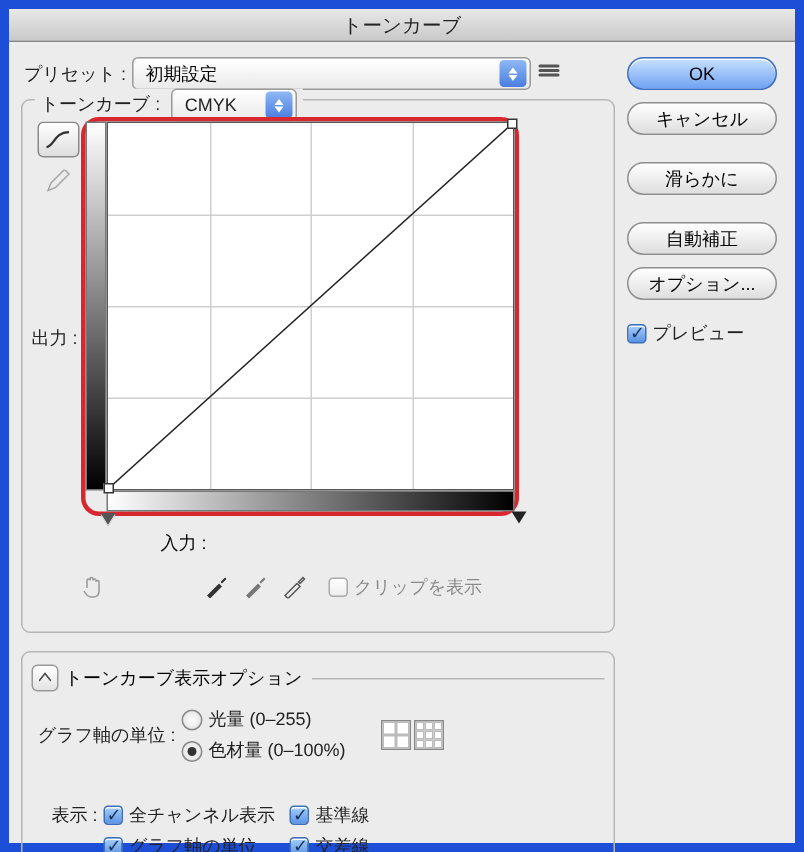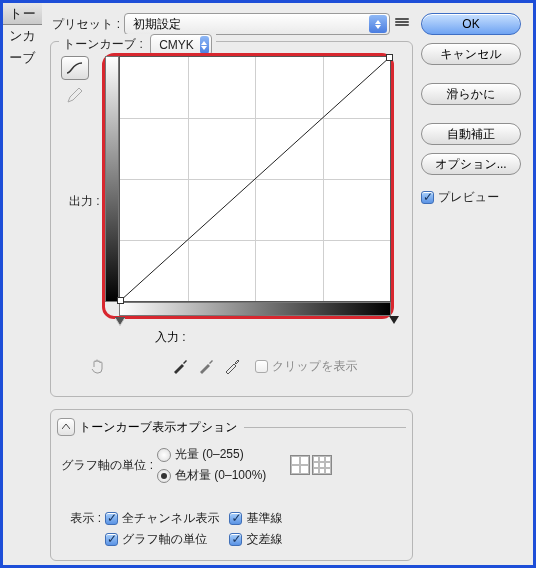--- a/index.html
+++ b/index.html
@@ -1,17 +1,17 @@
 <!DOCTYPE html>
 <html><head>
 <meta charset="utf-8">
 <style>
 * { box-sizing: border-box; margin: 0; padding: 0; font-family: "Hiragino Kaku Gothic Pro", "Lucida Grande", sans-serif; font-size: 12px; }
 body { background: #fff; width: 536px; height: 568px; }
-.window { width: 536px; height: 568px; border: 3px solid #1d4ed8; background: #ececec; display: flex; flex-direction: row; }
+.window { width: 536px; height: 568px; border: 6px solid #1d4ed8; background: #ececec; display: flex; flex-direction: column; }
 .titlebar { height: 22px; background: linear-gradient(#e8e8e8, #c9c9c9); border-bottom: 1px solid #888; text-align: center; line-height: 22px; font-size: 13px; color: #222; }
 .body { flex: 1; display: flex; padding: 10px 8px; }
 .left { flex: 1; }
 .right { width: 112px; padding-left: 8px; }
 
 .row { display: flex; align-items: center; margin-bottom: 6px; }
 .label { text-align: right; padding-right: 4px; color: #222; }
 
 .select { display: inline-flex; align-items: center; background: linear-gradient(#fff,#eaeaea); border: 1px solid #9a9a9a; border-radius: 4px; height: 22px; padding: 0 2px 0 8px; box-shadow: 0 1px 0 #fff inset; }
 .select-text { flex: 1; }
@@ -20,21 +20,21 @@
 .tri.up { border-bottom:4px solid #fff; margin-bottom:1px; }
 .tri.dn { border-top:4px solid #fff; }
 
 .mini-icon { width:18px; height:14px; margin-left:5px; display:inline-block; }
 .mini-icon span{ display:block; width:14px; height:2px; background:#555; margin:1px 0; border-radius:1px; }
 
 .fieldset { border: 1px solid #b6b6b6; border-radius: 6px; padding: 6px 6px 10px 6px; position: relative; margin-top: 4px; }
 .fieldset-label { position: absolute; top: -8px; left: 8px; background: #ececec; padding: 0 4px; color: #222; }
 .fieldset-label .sel { display:inline-flex; vertical-align:middle; margin-left:4px; }
 
-.curve-area { display:flex; margin-top: 8px; gap: 12px; }
+.curve-area { display:flex; margin-top: 8px; }
 .tools { width: 36px; display:flex; flex-direction:column; align-items:center; }
 .tool-btn { width: 28px; height: 24px; background: linear-gradient(#fff,#dedede); border:1px solid #8a8a8a; border-radius:4px; display:flex; align-items:center; justify-content:center; margin-bottom:4px; box-shadow: 0 1px 0 #fff inset; }
 .pencil { width: 28px; height:24px; display:flex; align-items:center; justify-content:center; opacity:.5; }
 
 .curve-wrap { position:relative; }
 .curve-red { position:absolute; top:-3px; left:-3px; right:-3px; bottom:-3px; border:3px solid #d8272f; border-radius:12px; pointer-events:none; }
 .curve-box { width: 286px; height: 260px; position:relative; }
 .vgrad { position:absolute; left:0; top:0; bottom:14px; width:14px; background: linear-gradient(to top, #000, #fff); border:1px solid #777; }
 .hgrad { position:absolute; left:14px; right:0; bottom:0; height:14px; background: linear-gradient(to right, #fff, #000); border:1px solid #777; }
 .grid { position:absolute; left:14px; top:0; right:0; bottom:14px; background:#fff; border:1px solid #555; }
@@ -104,21 +104,21 @@
         <span class="mini-icon">
             <span></span>
             <span></span>
             <span></span>
           </span>
       </div>
 
       <div class="fieldset">
         <div class="fieldset-label">
           <span>トーンカーブ :</span>
-          <span class="select sel" style="width:62px">
+          <span class="select sel" style="width:84px">
             <span class="select-text">CMYK</span>
             <span class="select-btn">
                 <span class="tri up"></span>
                 <span class="tri dn"></span>
               </span>
           </span>
         </div>
 
         <div class="curve-area">
           <div class="tools">

